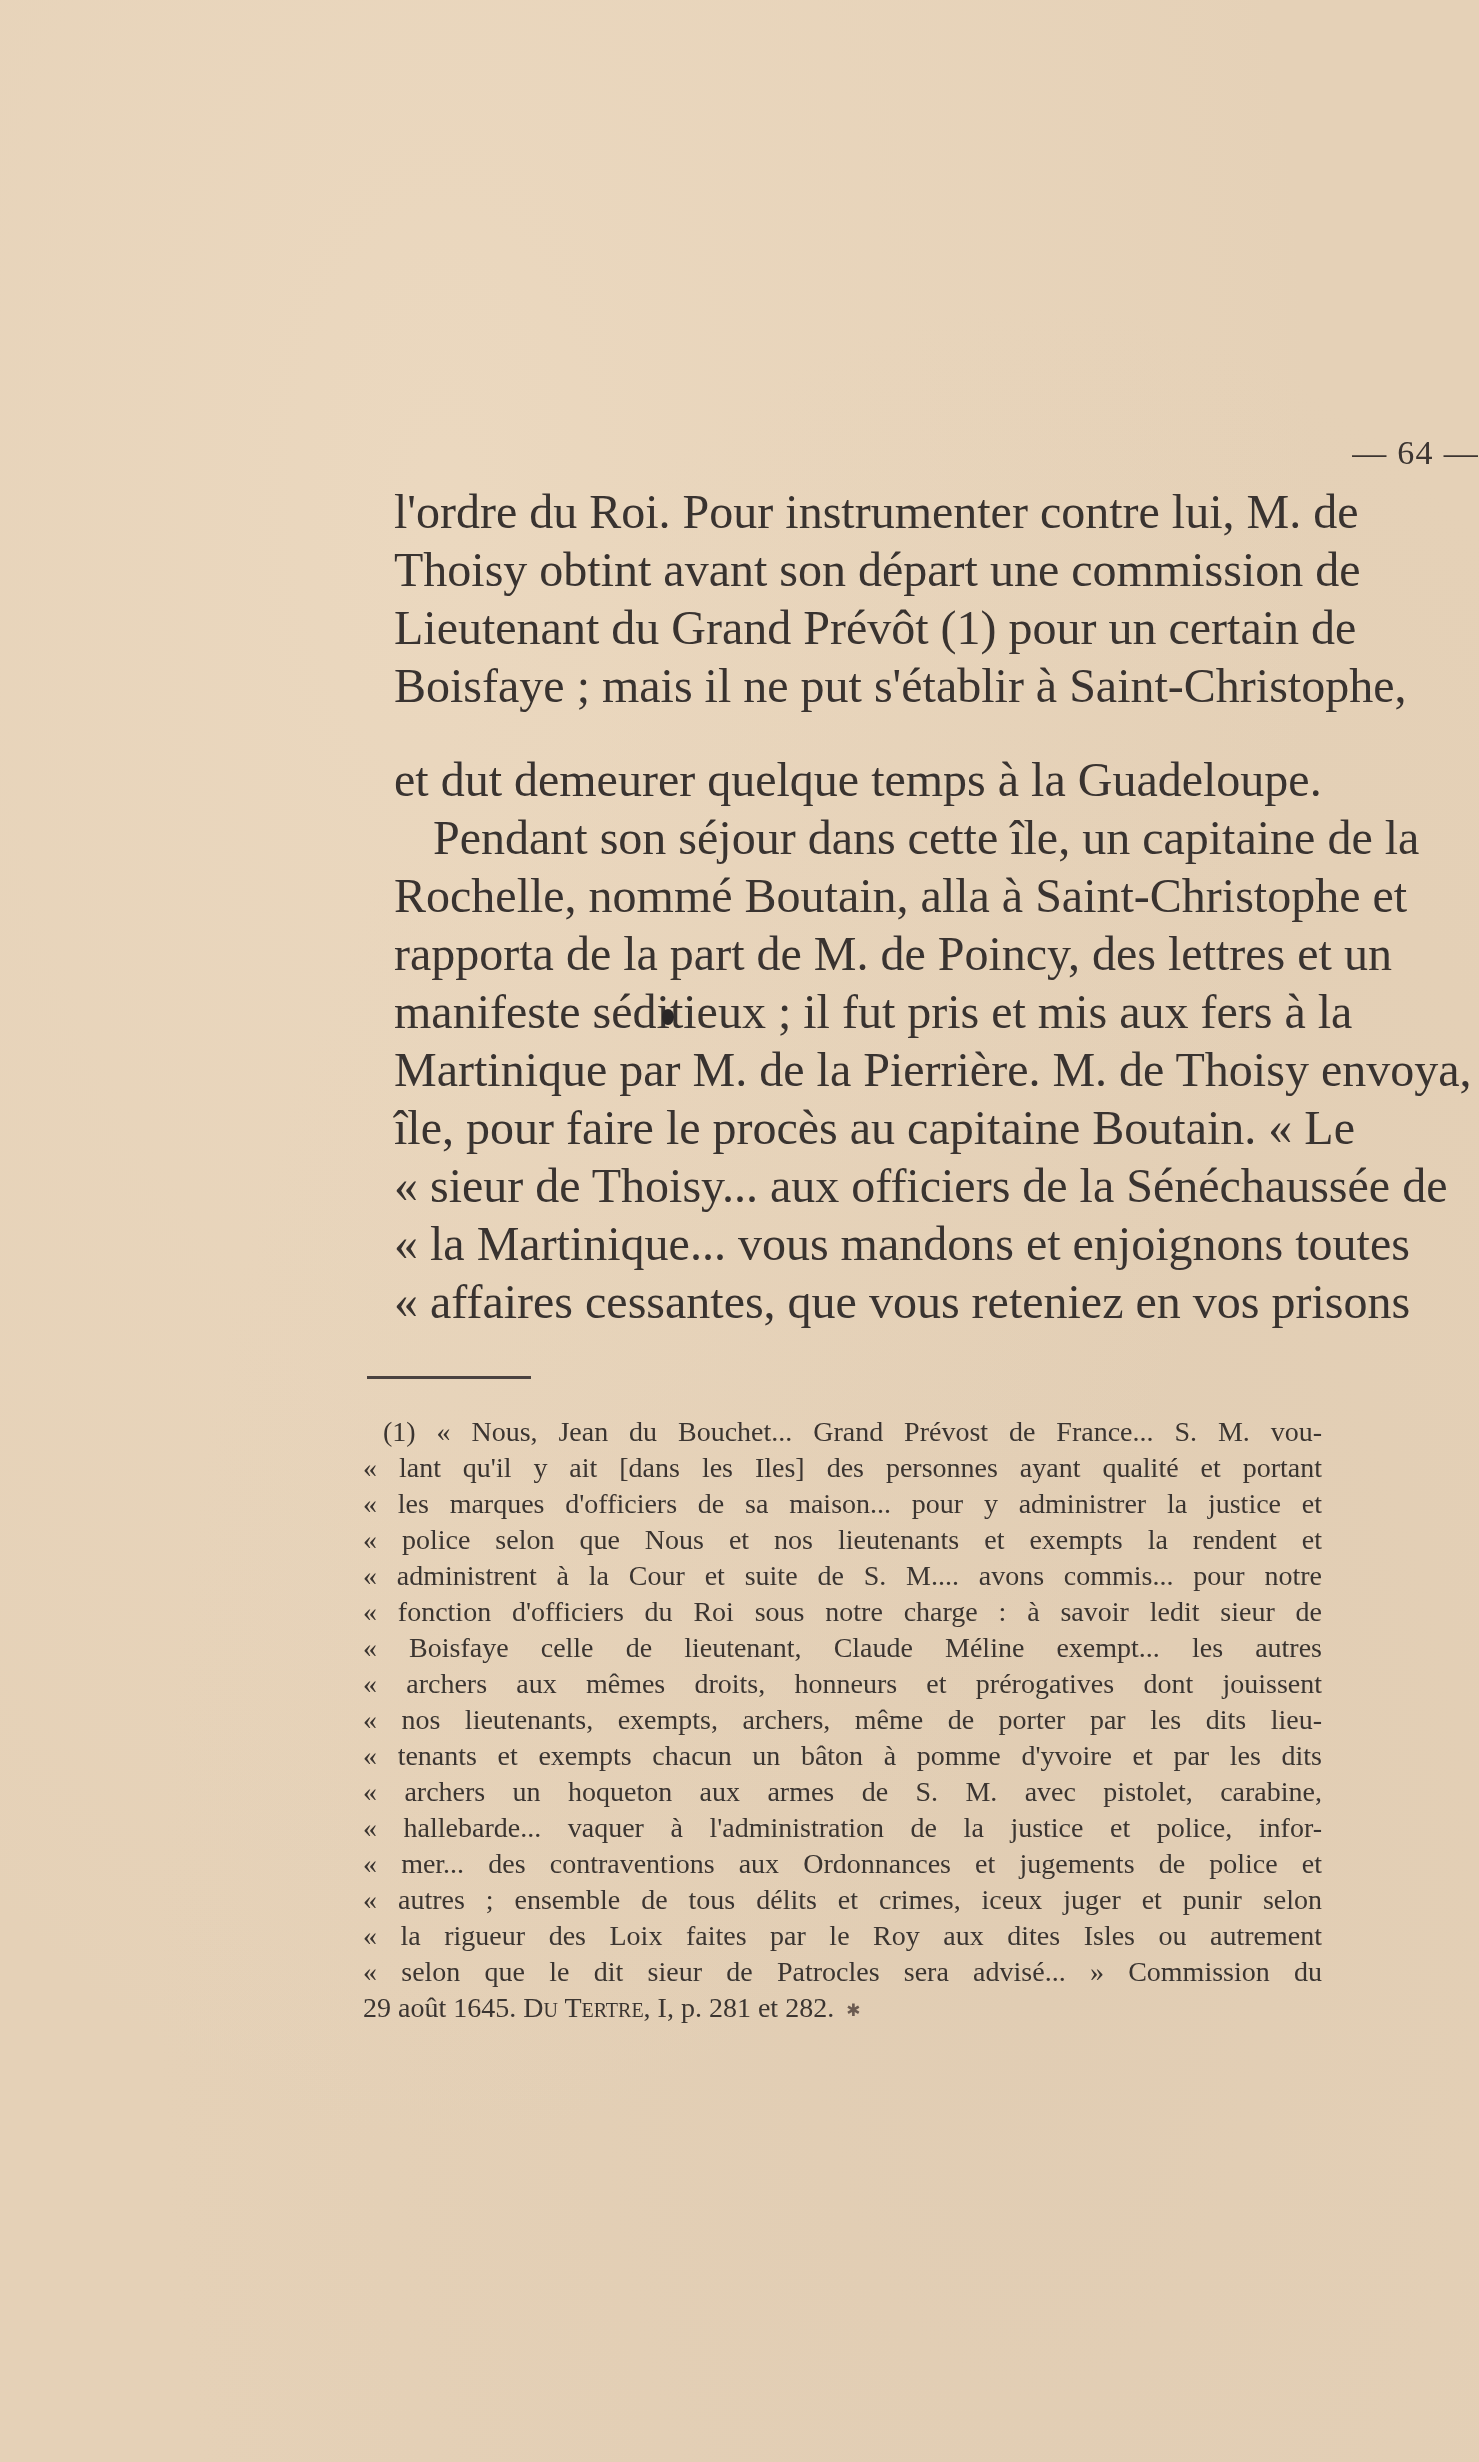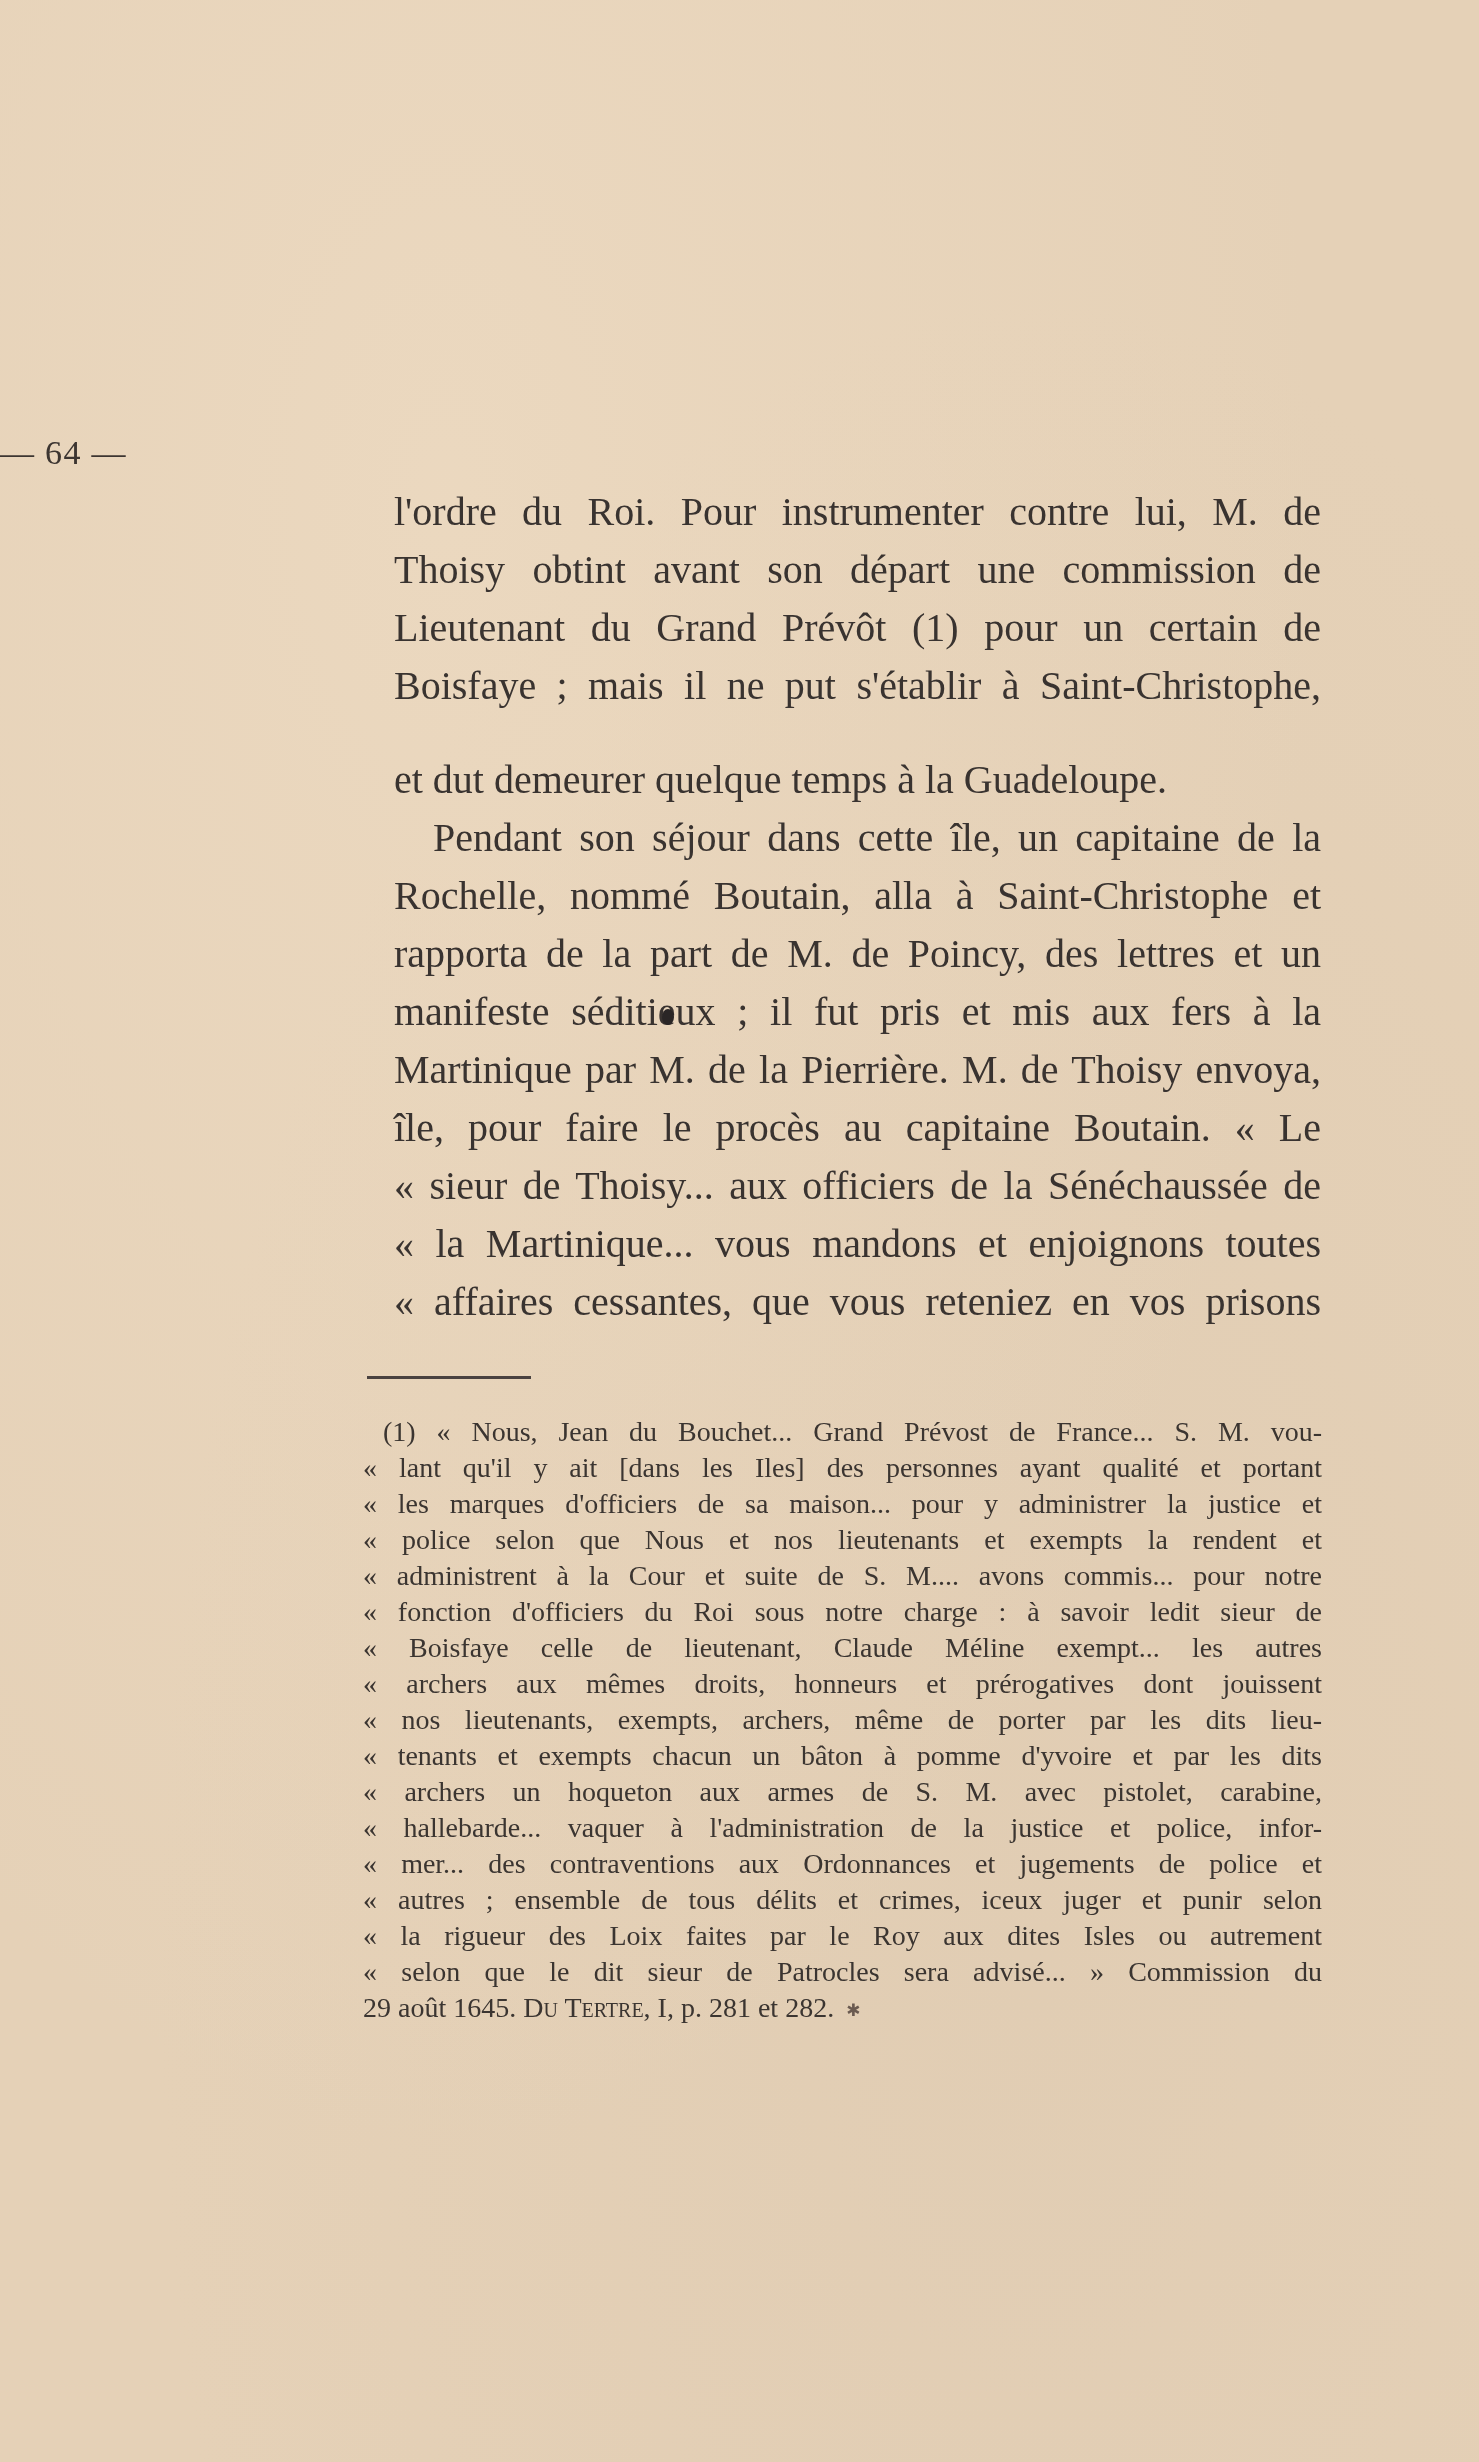--- a/index.html
+++ b/index.html
@@ -22,34 +22,34 @@
       background:
         radial-gradient(ellipse at 30% 20%, rgba(240,222,198,0.55), rgba(0,0,0,0) 60%),
         radial-gradient(ellipse at 70% 80%, rgba(220,200,175,0.45), rgba(0,0,0,0) 60%),
         #e5d1b7;
     }
     .page-number {
       position: absolute;
       top: 434px;
       left: 0;
       width: 1479px;
-      text-align: left;
+      text-align: right;
       font-size: 34px;
       letter-spacing: 1.3px;
       color: #3c3531;
     }
     .body-text {
       position: absolute;
       left: 394px;
       top: 483px;
       width: 927px;
     }
     .line {
       display: block;
-      font-size: 40px;
+      font-size: 48px;
       line-height: 58px;
       height: 58px;
       white-space: nowrap;
       text-align: justify;
       text-align-last: justify;
       color: #393330;
     }
     .line.last {
       text-align-last: left;
       margin-top: 36px;

